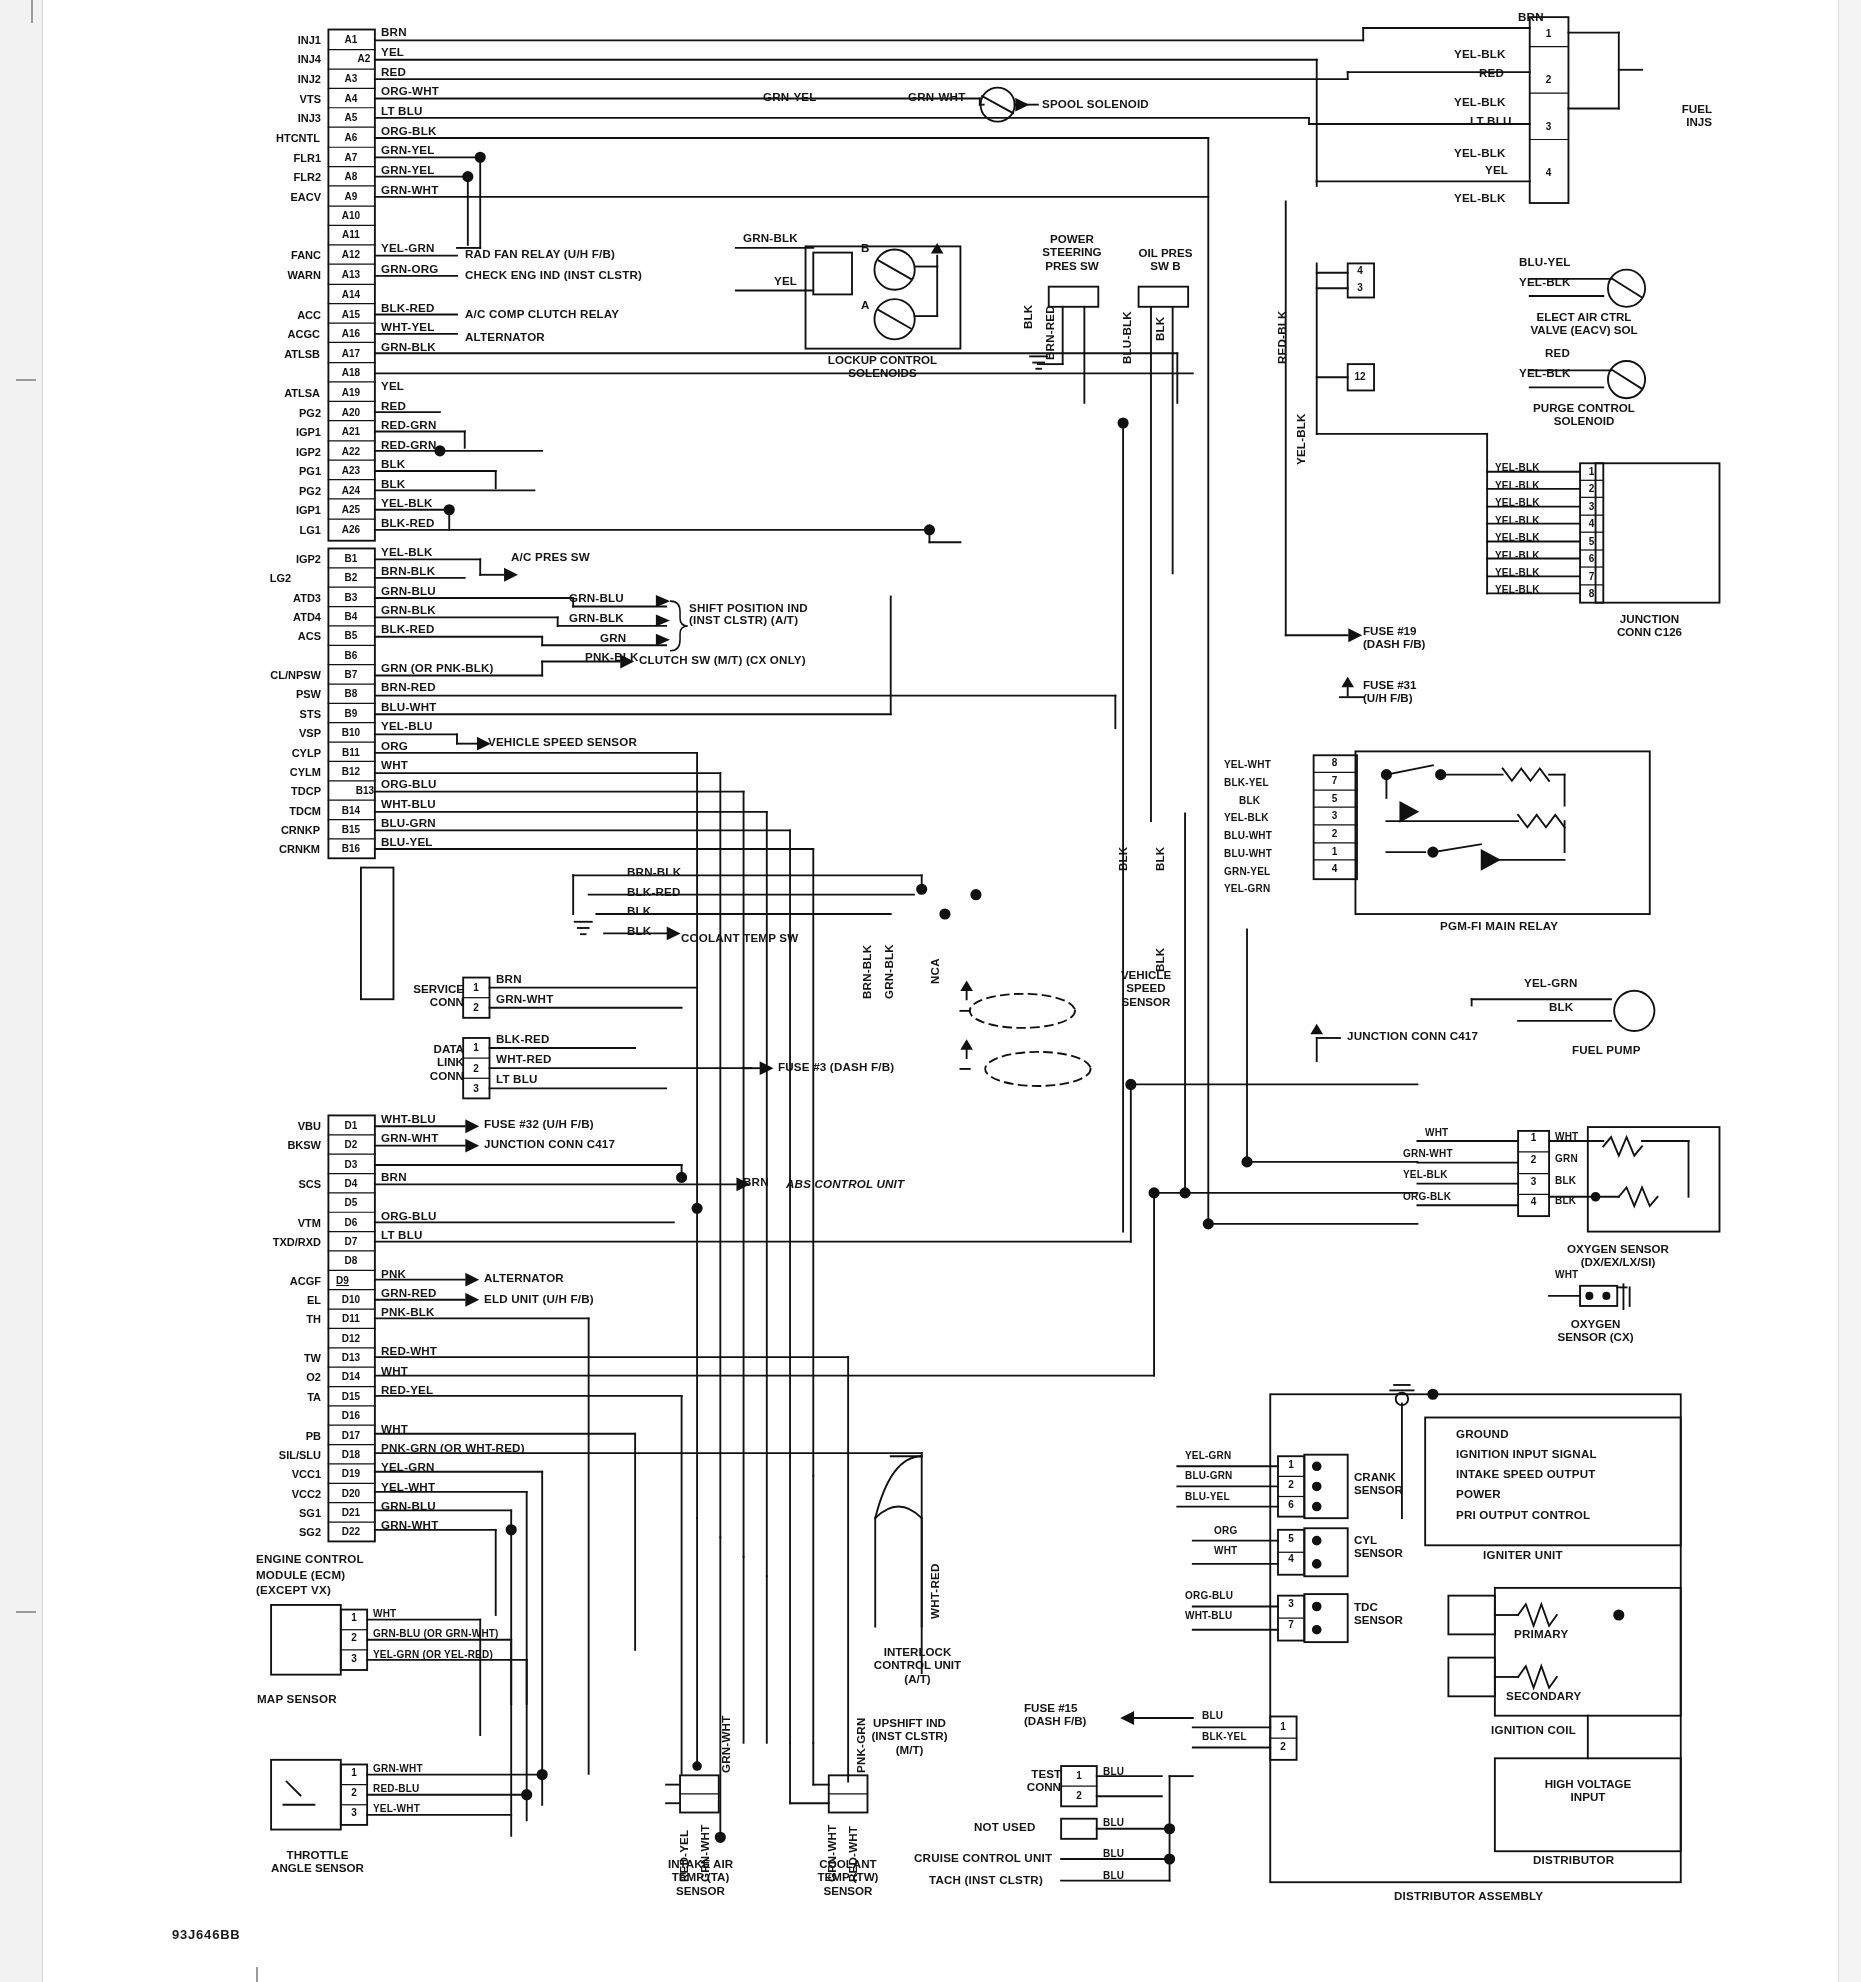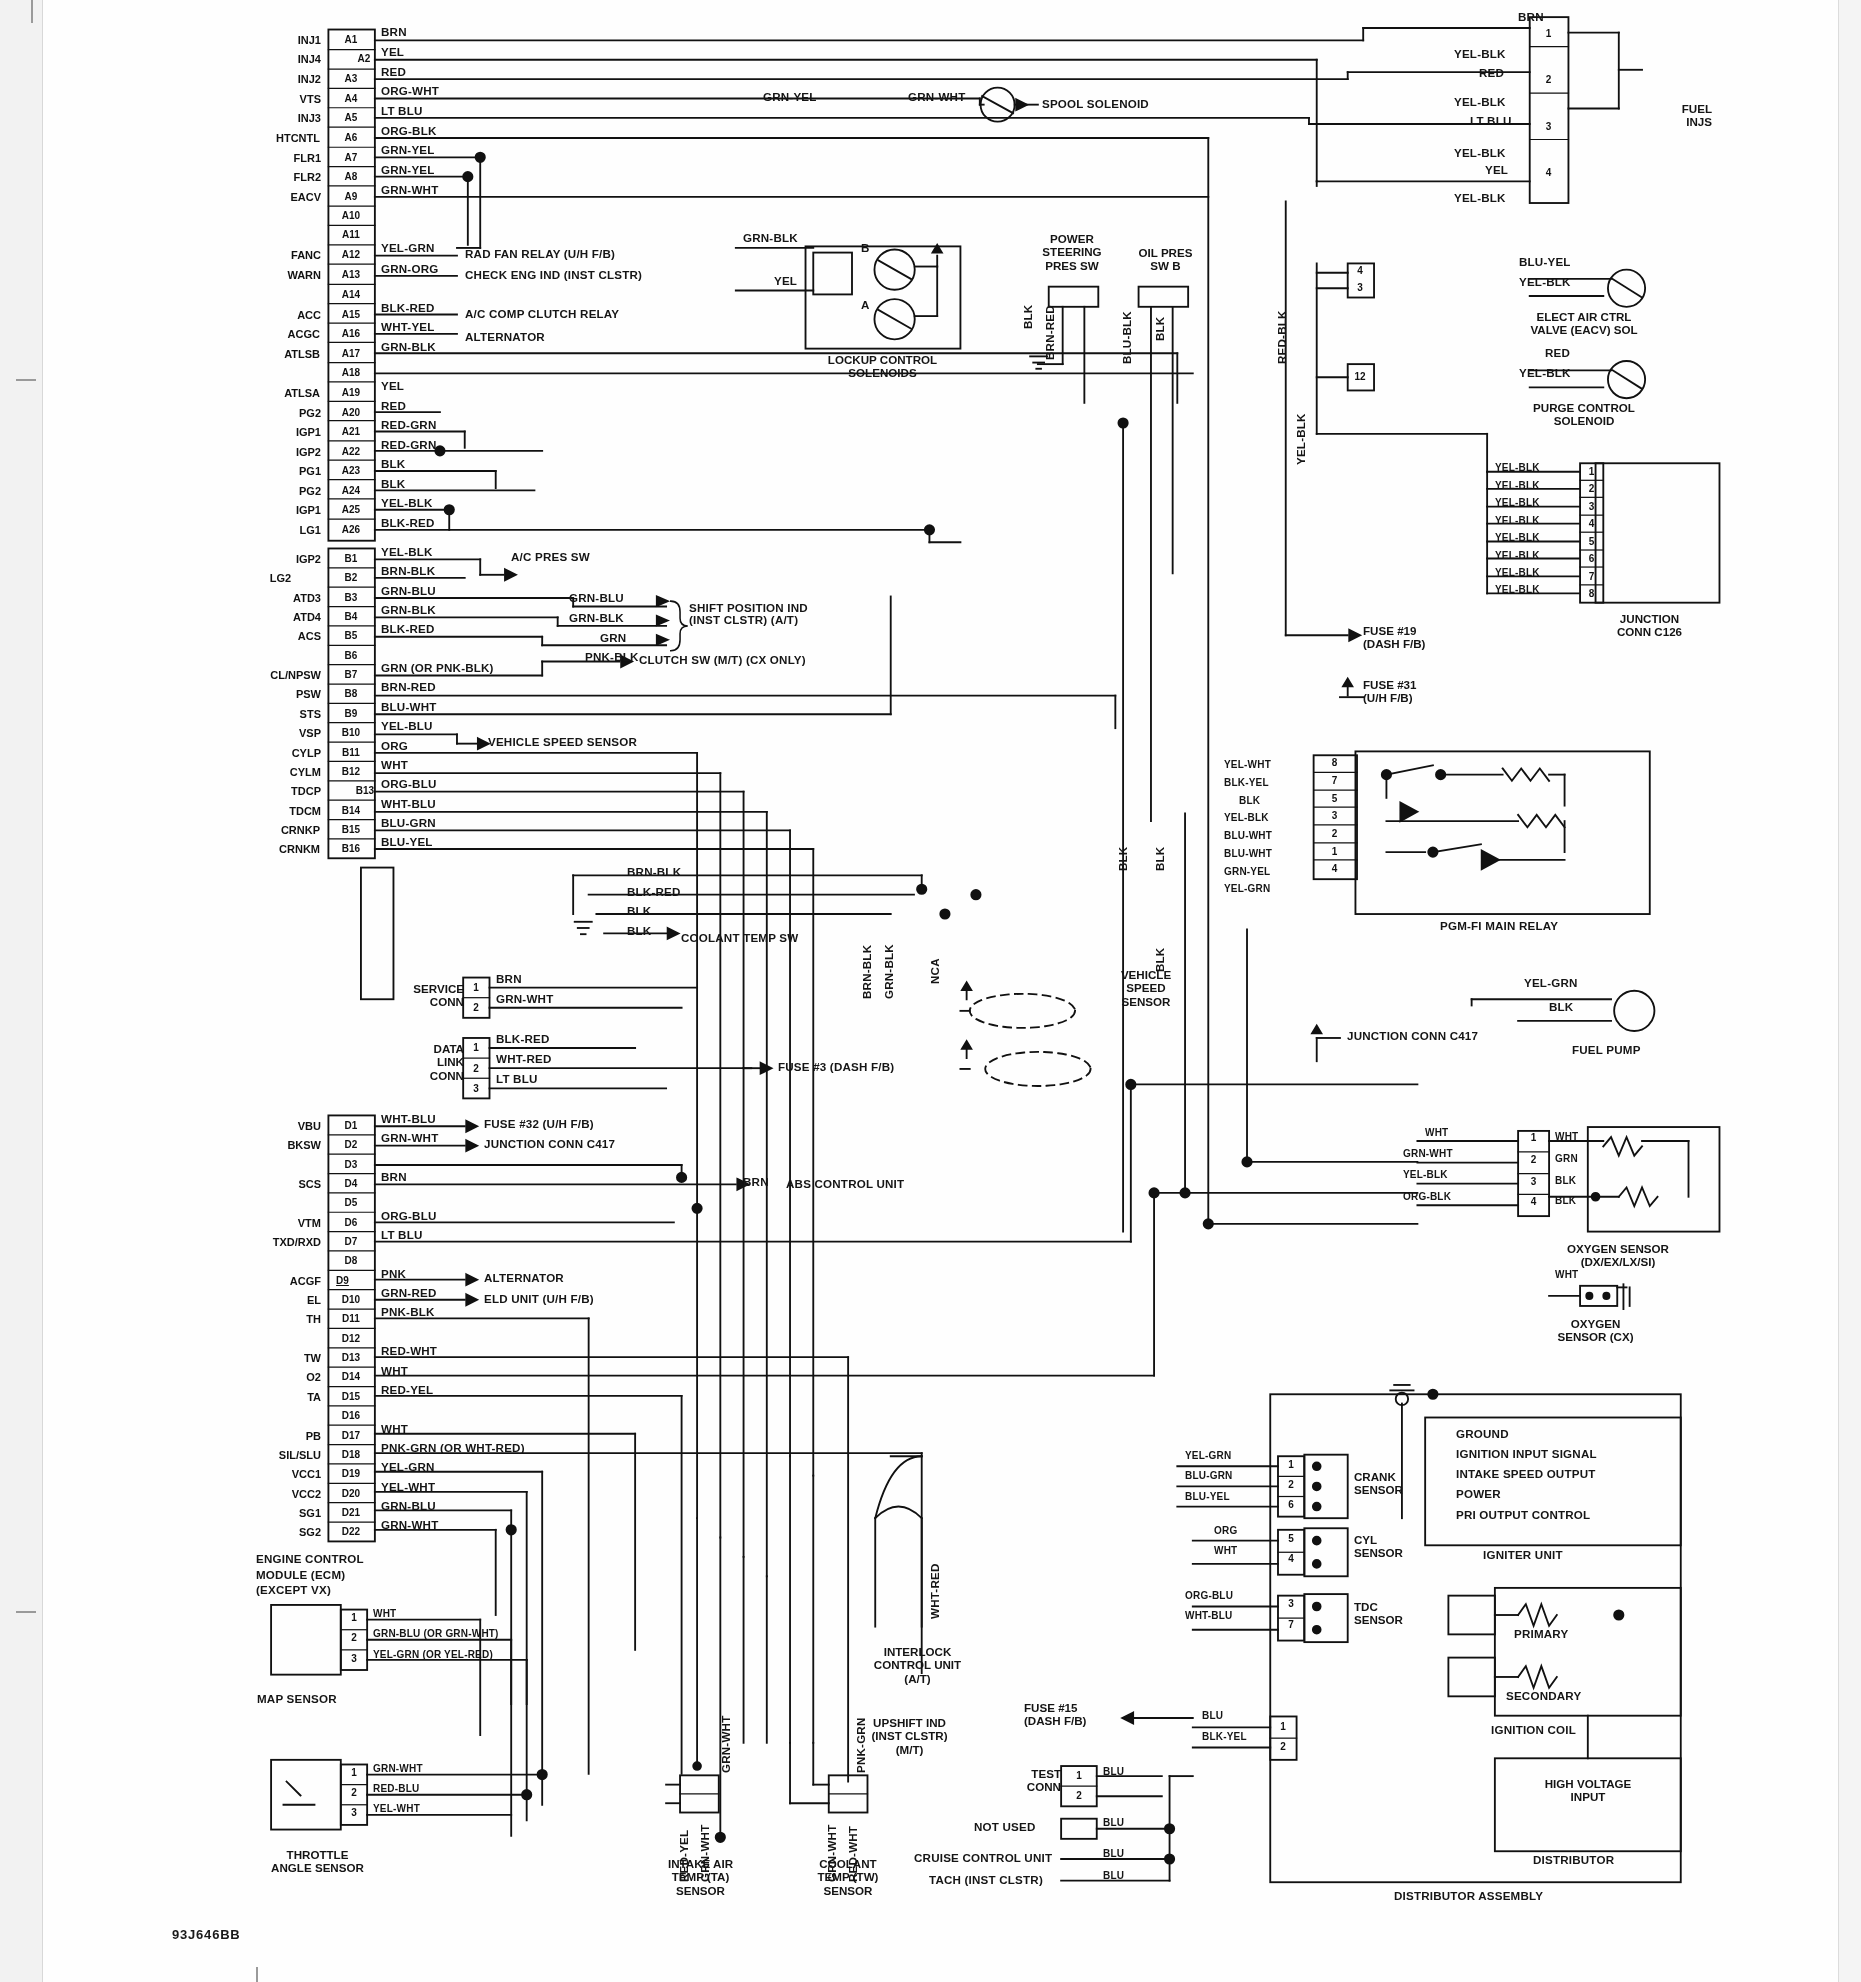--- a/index.html
+++ b/index.html
@@ -961,21 +961,21 @@
   <div class="pinbox" style="left:463px;top:1063px;width:26px;">2</div>
   <div class="pinbox" style="left:463px;top:1083px;width:26px;">3</div>
   <div class="lbl" style="left:496px;top:1033px;">BLK-RED</div>
   <div class="lbl" style="left:496px;top:1053px;">WHT-RED</div>
   <div class="lbl" style="left:496px;top:1073px;">LT BLU</div>
   <div class="lbl" style="left:778px;top:1061px;">FUSE #3 (DASH F/B)</div>
 
   <div class="lbl" style="left:484px;top:1118px;">FUSE #32 (U/H F/B)</div>
   <div class="lbl" style="left:484px;top:1138px;">JUNCTION CONN C417</div>
   <div class="lbl" style="left:743px;top:1176px;">BRN</div>
-  <div class="lbl" style="left:786px;top:1178px;">ABS CONTROL UNIT</div>
+  <div class="lbl" style="left:786px;top:1178px;font-style:italic;">ABS CONTROL UNIT</div>
   <div class="lbl" style="left:484px;top:1272px;">ALTERNATOR</div>
   <div class="lbl" style="left:484px;top:1293px;">ELD UNIT (U/H F/B)</div>
 
   <div class="lbl" style="left:1518px;top:11px;">BRN</div>
   <div class="lbl" style="left:1454px;top:48px;">YEL-BLK</div>
   <div class="lbl" style="left:1479px;top:67px;">RED</div>
   <div class="lbl" style="left:1454px;top:96px;">YEL-BLK</div>
   <div class="lbl" style="left:1470px;top:115px;">LT BLU</div>
   <div class="lbl" style="left:1454px;top:147px;">YEL-BLK</div>
   <div class="lbl" style="left:1485px;top:164px;">YEL</div>

